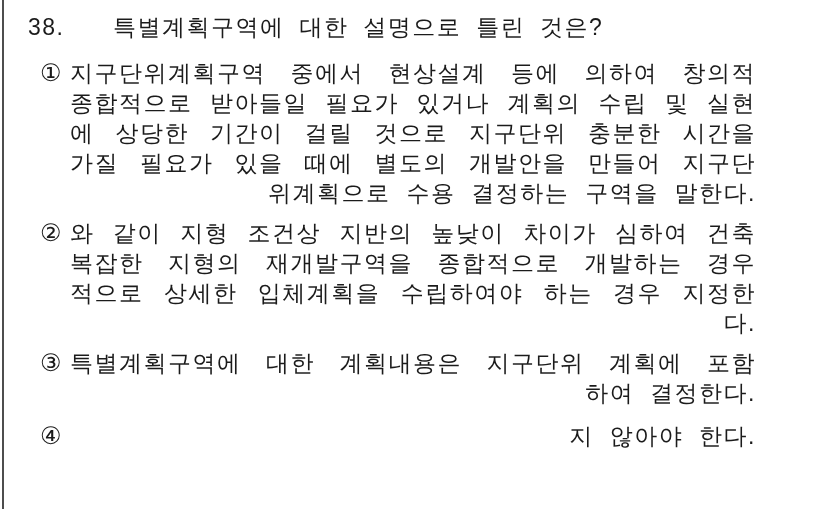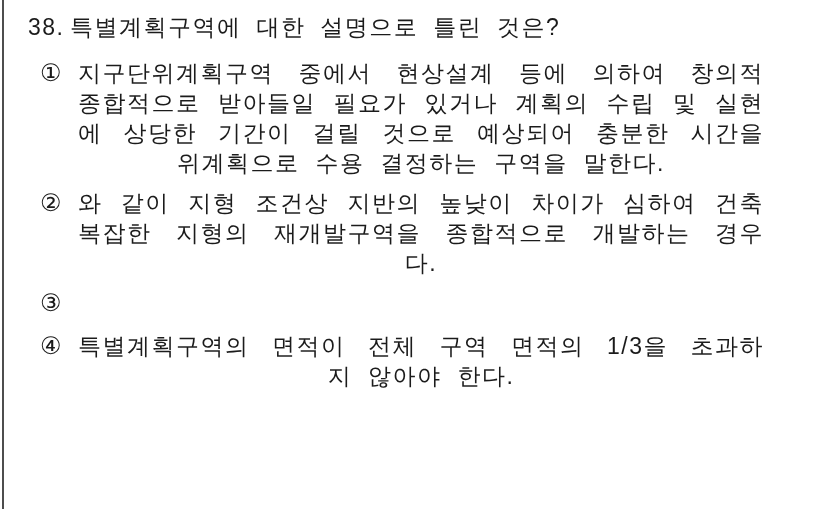--- a/index.html
+++ b/index.html
@@ -28,20 +28,21 @@
     left: 0;
     top: 0;
     width: 826px;
     font-size: 23px;
     line-height: 30px;
     letter-spacing: 1.5px;
   }
   .title-row {
     display: flex;
     margin: 12px 0 0 28px;
+    gap: 43px;
   }
   .q-number {
     flex: 0 0 42px;
     white-space: nowrap;
   }
   .q-title {
     word-spacing: 7px;
     white-space: nowrap;
     text-align: right;
   }
@@ -52,68 +53,72 @@
   .option-1 { margin-top: 16px; }
   .option-2 { margin-top: 10px; }
   .option-3 { margin-top: 10px; }
   .option-4 { margin-top: 13px; }
   .marker {
     flex: 0 0 30px;
     font-size: 24px;
   }
   .lines {
     width: 686px;
-    margin-left: 8px;
   }
   .jline {
     text-align: justify;
     text-align-last: justify;
     word-spacing: 6px;
   }
   .lline {
-    text-align: center;
+    text-align: right;
     word-spacing: 8px;
   }
 </style>
 </head>
 <body>
 
 <div class="left-rule"></div>
 
 <div class="content">
 
   <div class="title-row">
     <span class="q-number">38.</span>
     <span class="q-title">특별계획구역에 대한 설명으로 틀린 것은?</span>
   </div>
 
   <div class="option option-1">
     <span class="marker">①</span>
     <div class="lines">
       <div class="jline">지구단위계획구역 중에서 현상설계 등에 의하여 창의적</div>
       <div class="jline">종합적으로 받아들일 필요가 있거나 계획의 수립 및 실현</div>
-      <div class="jline">에 상당한 기간이 걸릴 것으로 예상되어 충분한 시간을</div>
+      <div class="jline">에 상당한 기간이 걸릴 것으로 지구단위 충분한 시간을</div>
+      <div class="jline">가질 필요가 있을 때에 별도의 개발안을 만들어 지구단</div>
       <div class="lline">위계획으로 수용 결정하는 구역을 말한다.</div>
     </div>
   </div>
 
   <div class="option option-2">
     <span class="marker">②</span>
     <div class="lines">
       <div class="jline">와 같이 지형 조건상 지반의 높낮이 차이가 심하여 건축</div>
       <div class="jline">복잡한 지형의 재개발구역을 종합적으로 개발하는 경우</div>
+      <div class="jline">적으로 상세한 입체계획을 수립하여야 하는 경우 지정한</div>
       <div class="lline">다.</div>
     </div>
   </div>
 
   <div class="option option-3">
     <span class="marker">③</span>
+    <div class="lines">
+      <div class="jline">특별계획구역에 대한 계획내용은 지구단위 계획에 포함</div>
+      <div class="lline">하여 결정한다.</div>
+    </div>
   </div>
 
   <div class="option option-4">
     <span class="marker">④</span>
     <div class="lines">
-      <div class="jline">특별계획구역의 면적이 전체 구역 면적의 1/3을 초과하</div>
       <div class="lline">지 않아야 한다.</div>
     </div>
   </div>
 
 </div>
 
 </body></html>

